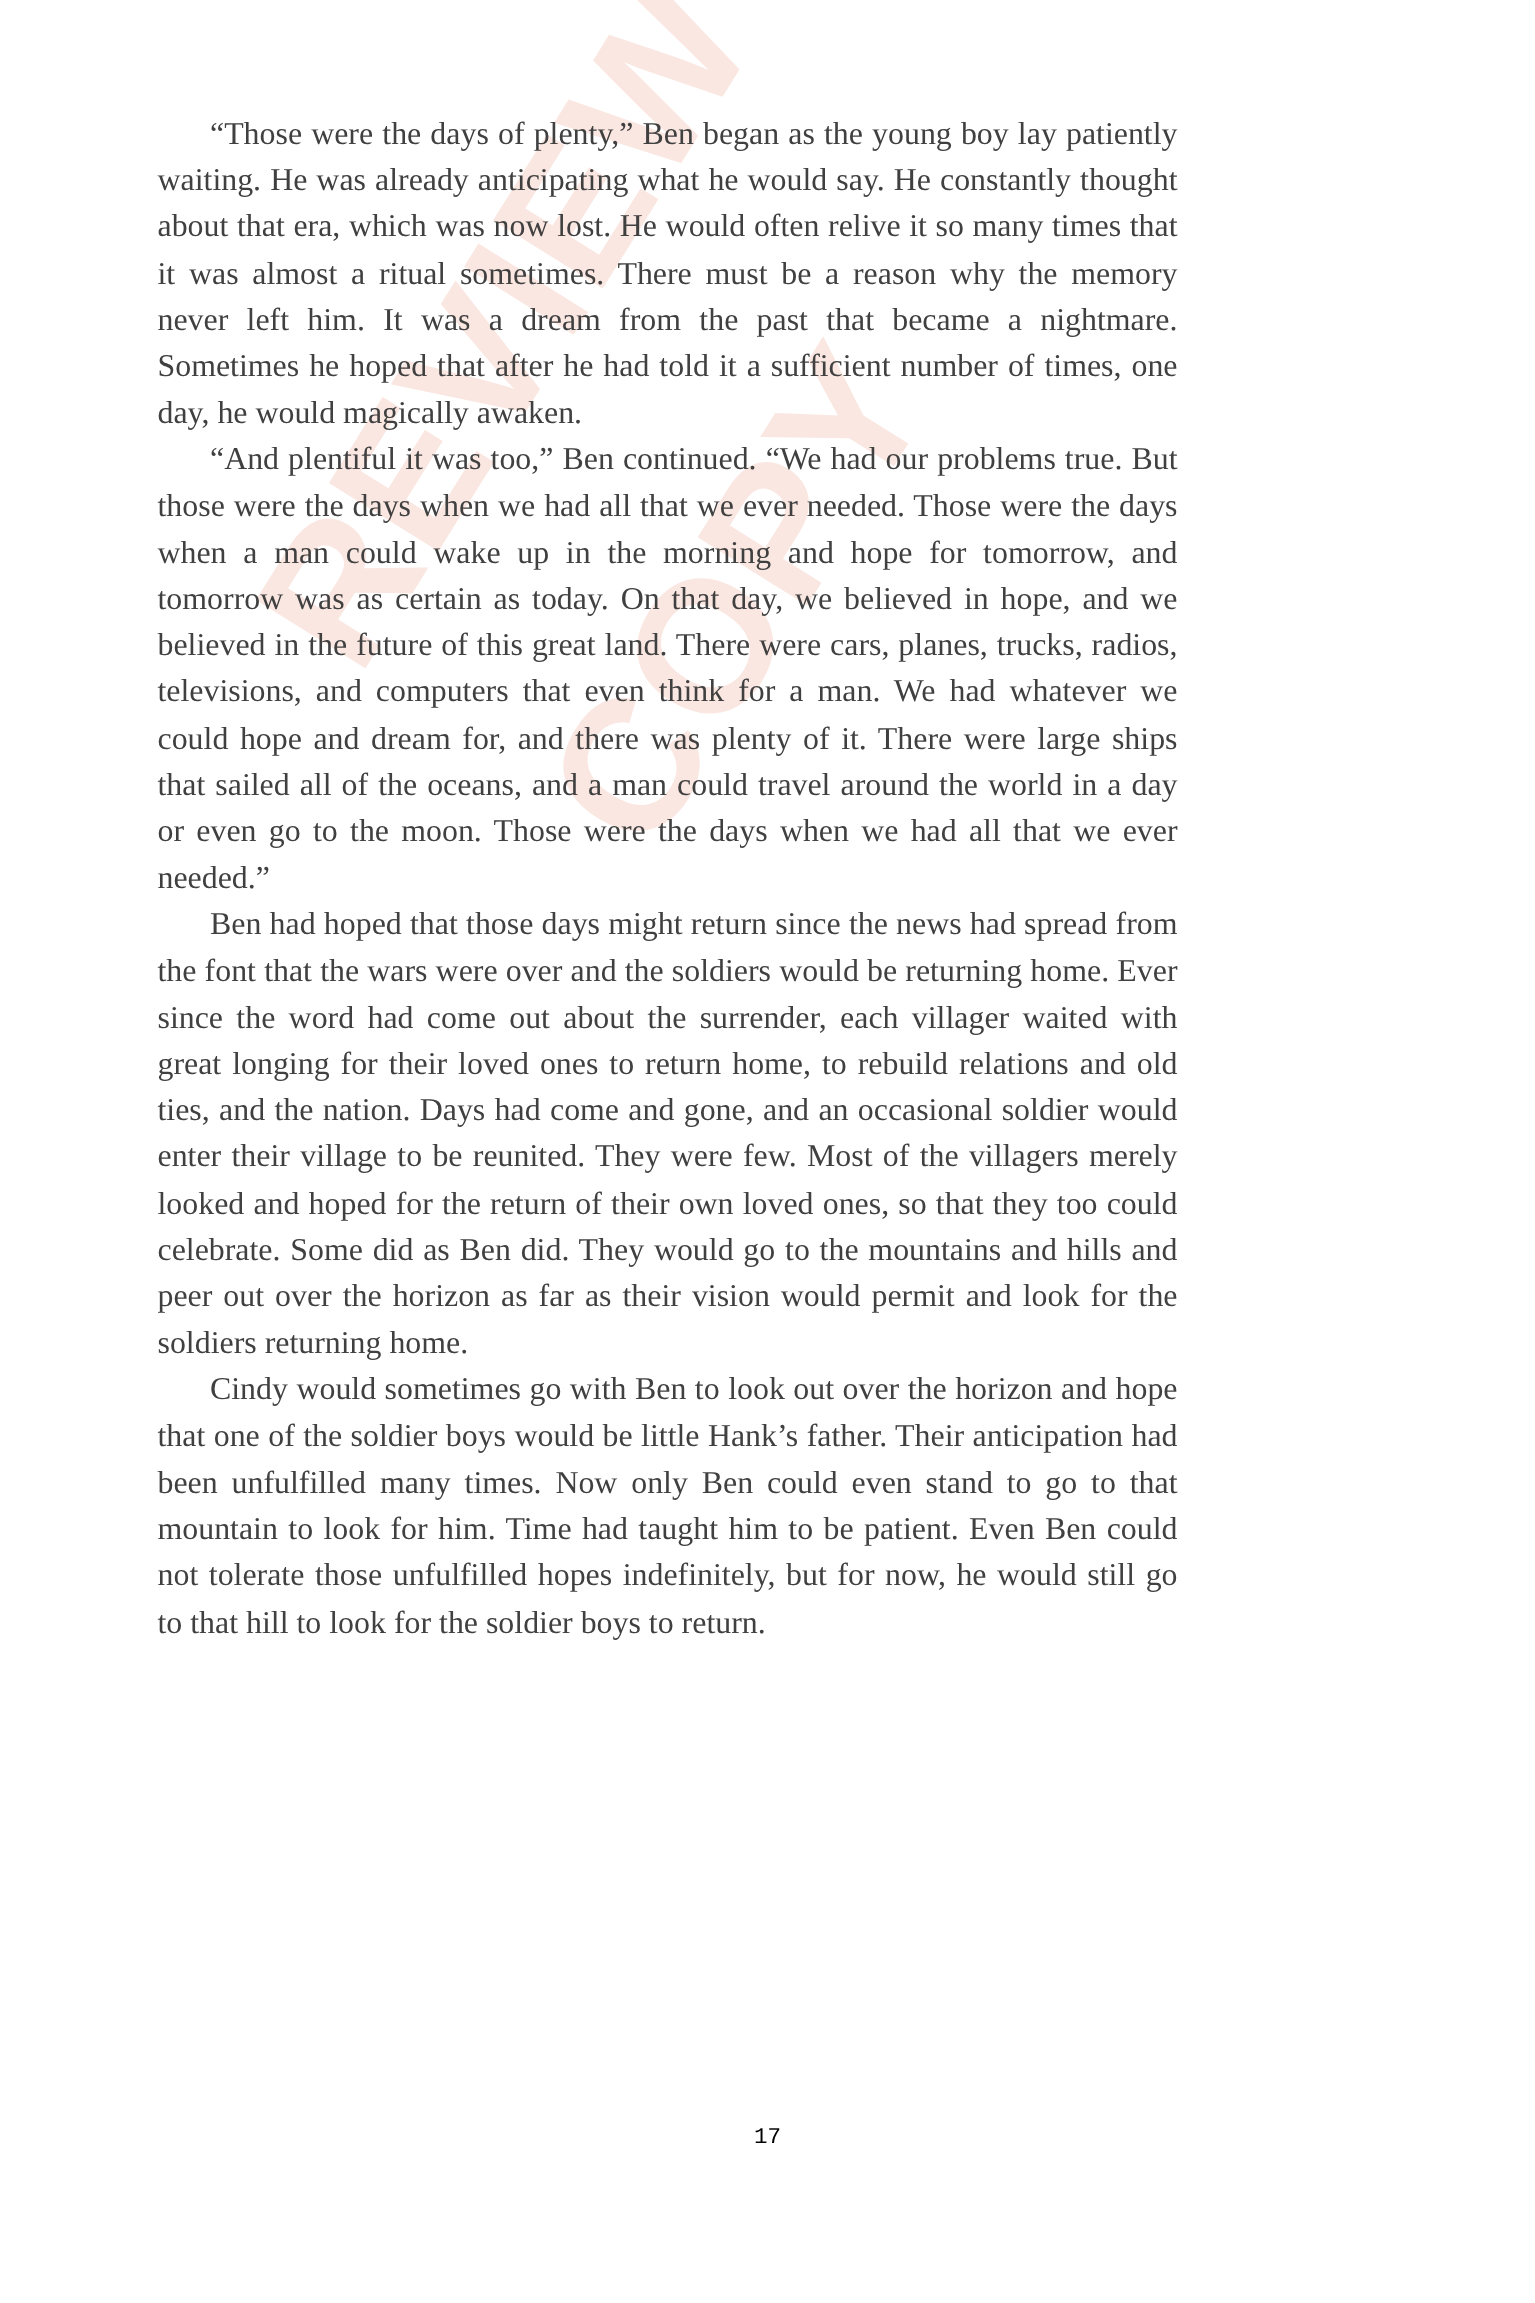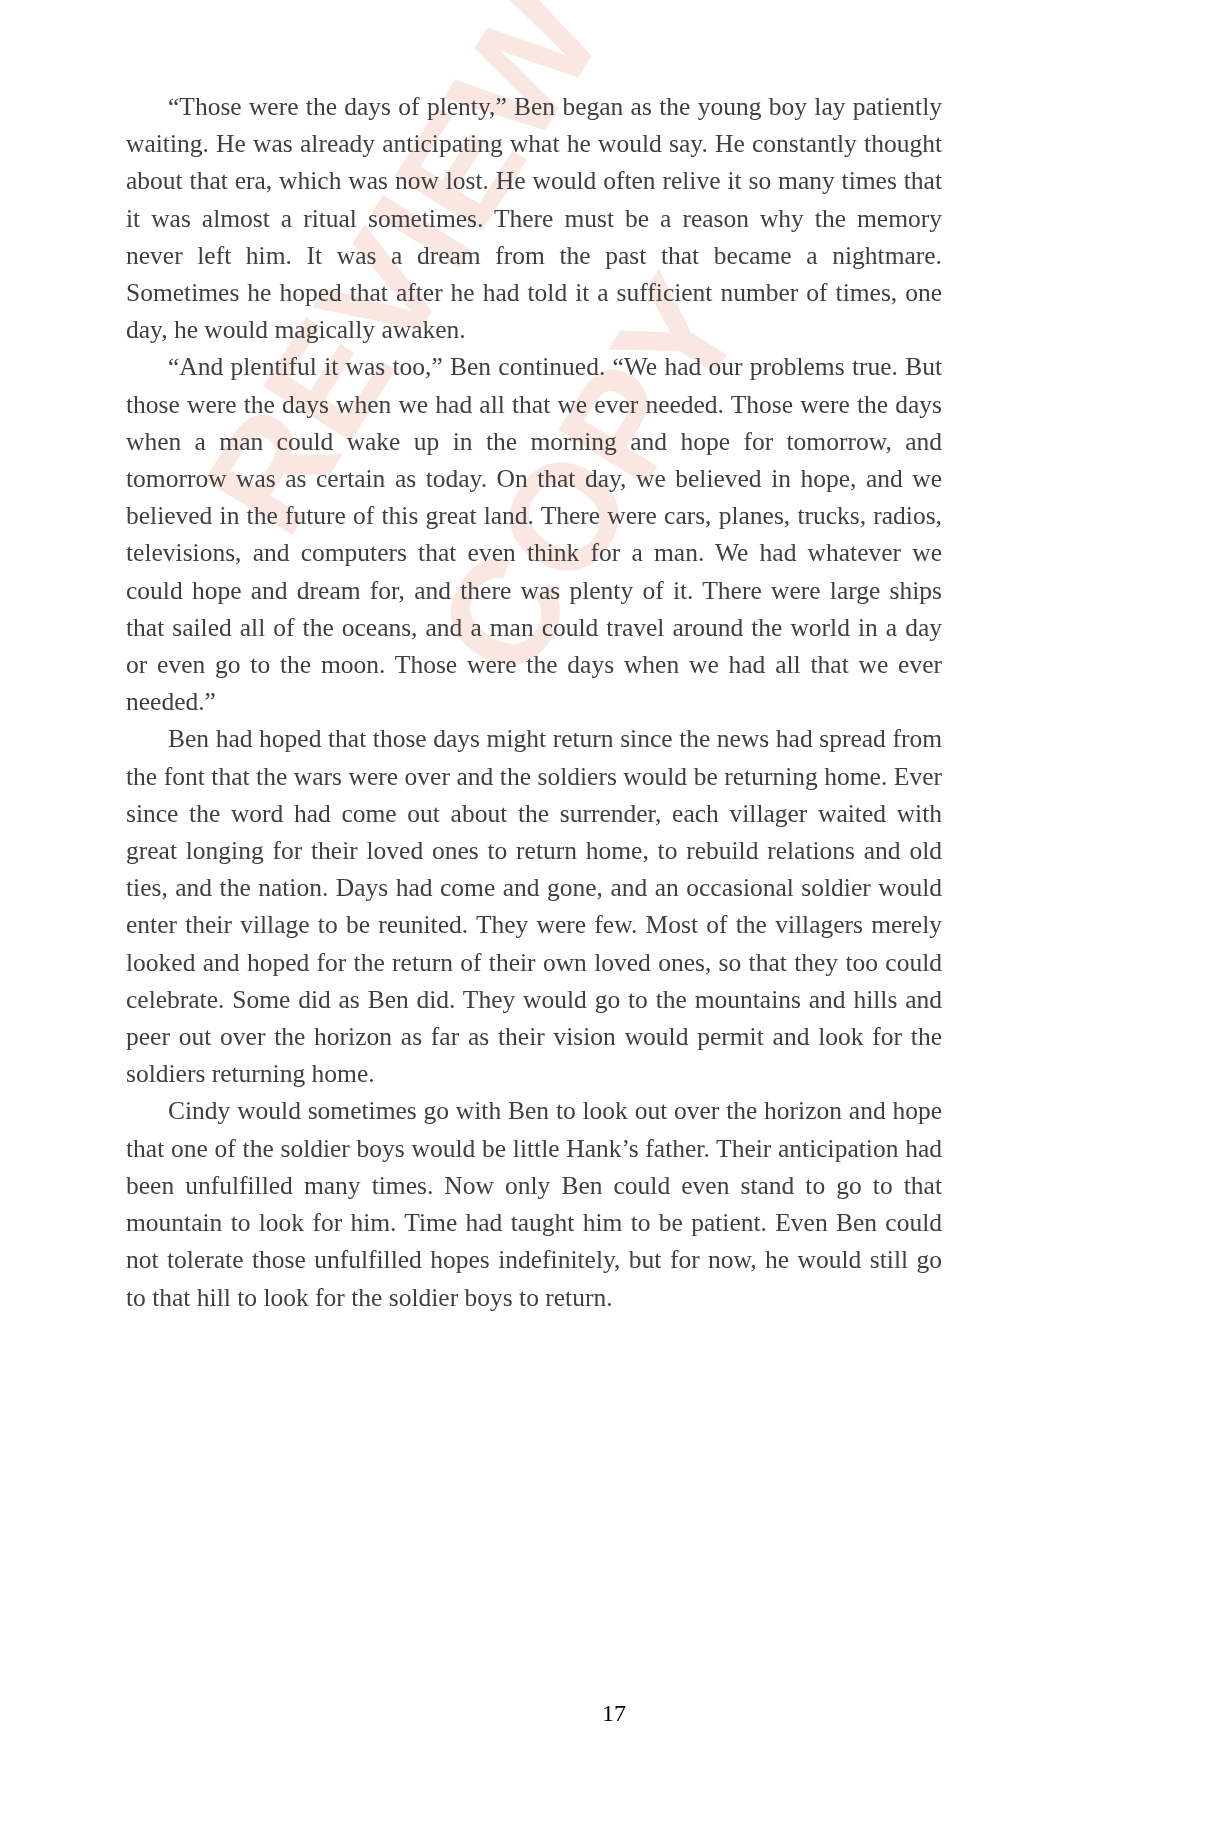--- a/index.html
+++ b/index.html
@@ -81,22 +81,22 @@
   }
 
   
   .page-number {
     position: absolute;
     left: 0;
     top: 1700px;
     width: 1228px;
     text-align: center;
     z-index: 2;
-    font-family: Liberation Serif, serif;
-    font-size: 24px;
+    font-family: Liberation Mono, monospace;
+    font-size: 18px;
     color: #000000;
   }
 </style>
 </head>
 <body>
 
 <div class="page">
 
   <div class="watermark-layer">
     <div class="watermark-word w-review">REVIEW</div>

